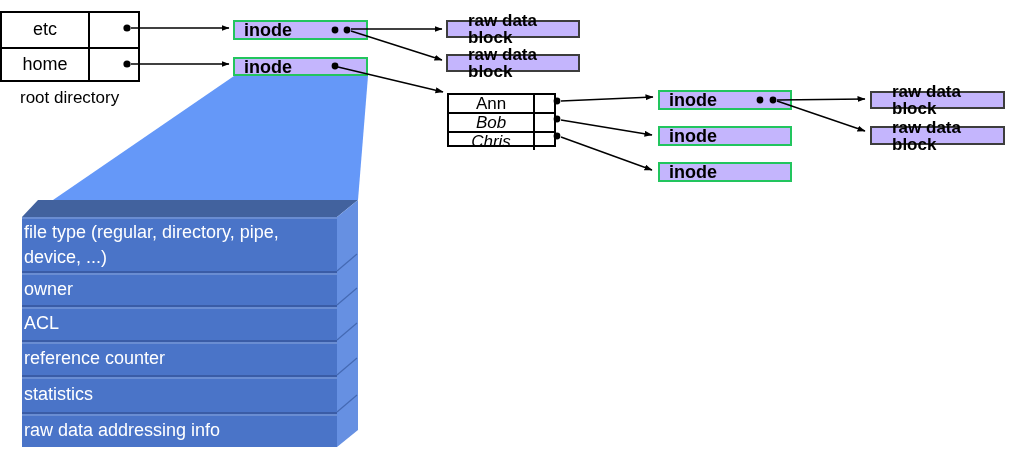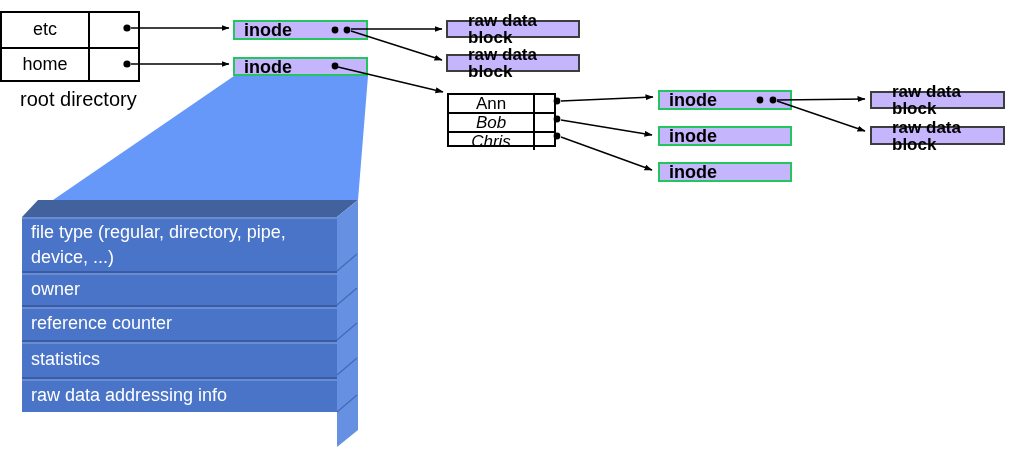--- a/index.html
+++ b/index.html
@@ -25,21 +25,21 @@
     display: grid; grid-template-columns: 88px 1fr; grid-template-rows: 1fr 1fr;
   }
   #root-table .name-cell {
     border-right: 2px solid #000;
     display: flex; align-items: center; justify-content: center;
     font-size: 18px;
   }
   #root-table .ptr-cell { }
   #root-table .row2 { border-top: 2px solid #000; }
 
-  #root-caption { left: 20px; top: 88px; font-size: 20px; white-space: nowrap; }
+  #root-caption { left: 20px; top: 88px; font-size: 17px; white-space: nowrap; }
 
   
   #user-table {
     left: 447px; top: 93px; width: 109px; height: 54px;
     border: 2px solid #000; background: #fff;
     display: grid; grid-template-columns: 86px 1fr;
     grid-template-rows: 1fr 1fr 1fr;
   }
   #user-table .name-cell {
     border-right: 2px solid #000;
@@ -73,21 +73,21 @@
   #stack {
     left: 22px; top: 217px; width: 315px; height: 230px;
     display: flex; flex-direction: column; z-index: 2;
   }
   #stack .srow {
     box-sizing: border-box;
     background: #4a74c8;
     color: #ffffff;
     font-size: 18px;
     display: flex; align-items: center;
-    padding-left: 9px; padding-right: 2px;
+    padding-left: 2px; padding-right: 2px;
     box-shadow: inset 0 2px 0 rgba(255,255,255,0.18);
   }
   #stack .srow + .srow { border-top: 2px solid #3a5ca6; }
   #stack .srow.multiline {
     align-items: flex-start;
     padding-top: 3px;
     line-height: 25px;
   }
 </style>
 </head>
@@ -134,20 +134,21 @@
   <div id="inode-ann" class="abs node">inode</div>
   <div id="inode-bob" class="abs node">inode</div>
   <div id="inode-chris" class="abs node">inode</div>
 
   <div id="rdb-ann-1" class="abs rdb">raw data block</div>
   <div id="rdb-ann-2" class="abs rdb">raw data block</div>
 
   <div id="stack" class="abs">
     <div class="srow multiline" style="height:54px">file type (regular, directory, pipe, device, ...)</div>
     <div class="srow" style="height:34px">owner</div>
+    <div class="srow" style="height:35px">ACL</div>
     <div class="srow" style="height:35px">reference counter</div>
     <div class="srow" style="height:37px">statistics</div>
     <div class="srow" style="height:35px">raw data addressing info</div>
   </div>
 
   <svg id="fg-layer" class="layer">
     <defs>
       <marker id="arw" markerWidth="10" markerHeight="8" refX="7.5" refY="3" orient="auto" markerUnits="userSpaceOnUse">
         <path d="M0,0 L8,3 L0,6 z" fill="#000"></path>
       </marker>

